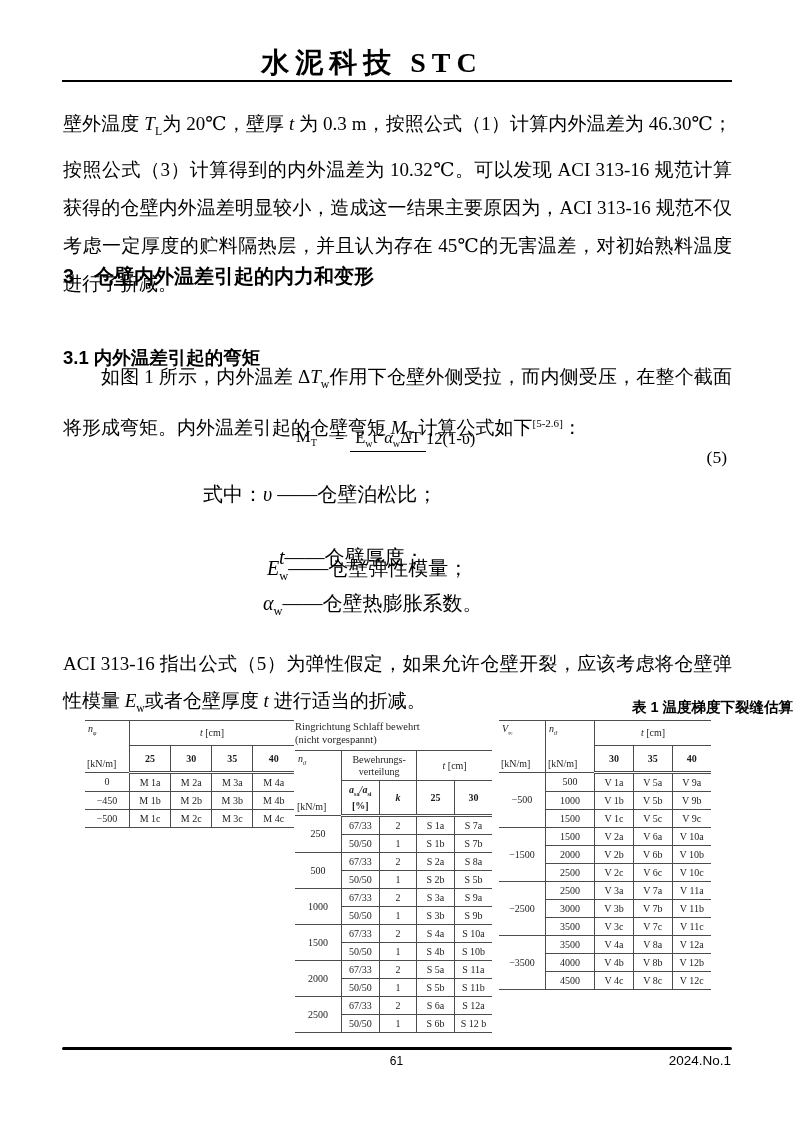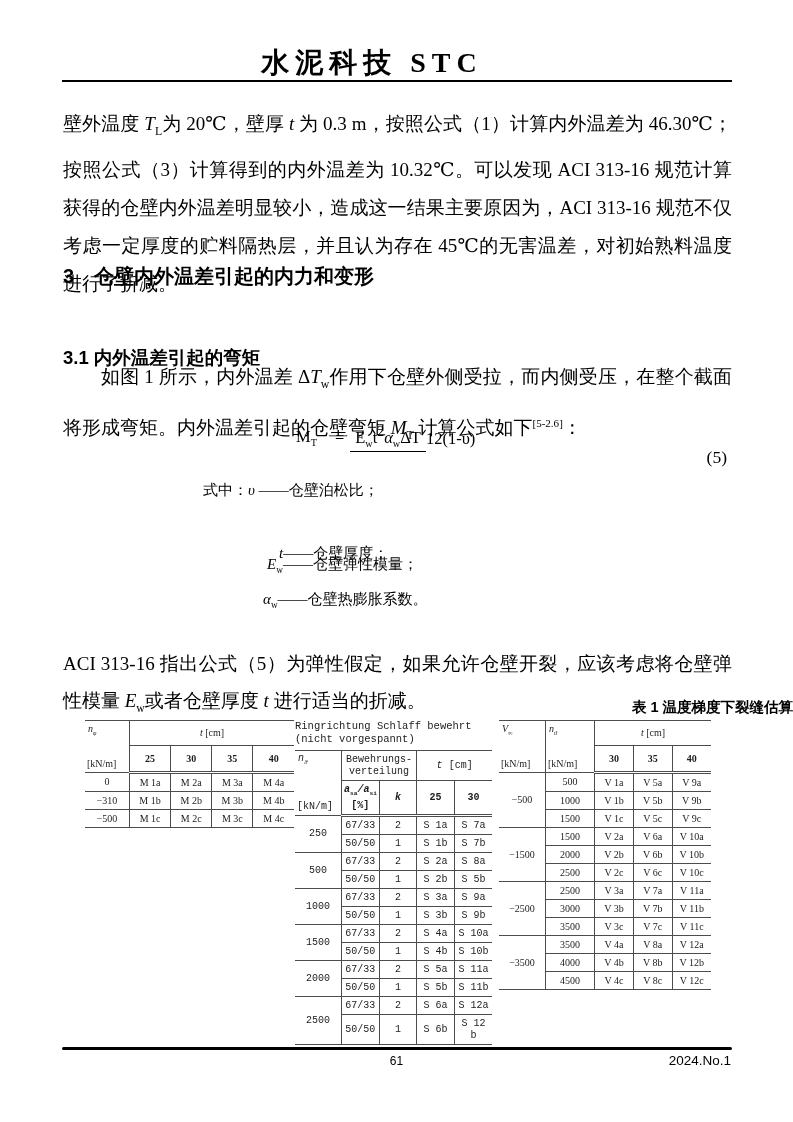--- a/index.html
+++ b/index.html
@@ -24,33 +24,33 @@
   .sec31{top:307px;font-size:18.5px;margin-top:38px;}
   
   .eq{top:424px;left:296px;font-size:16.5px;display:flex;align-items:center;}
   .eq .mt{margin-right:18px;}
   .eq .sign{margin-right:6px;}
   .frac{display:inline-flex;flex-direction:row;align-items:center;}
   .frac .num{padding:0 5px 2px;border-bottom:1.4px solid #000;}
   .frac .den{padding-top:2px;}
   .eq-number{top:447px;right:66px;font-size:17.5px;}
   
-  .defline{font-size:15px;white-space:nowrap;}
+  .defline{font-size:20px;white-space:nowrap;}
   .d1{top:481px;left:203px;}
   .d2{top:544px;left:279px;}
   .d3{top:555px;left:267px;}
   .d4{top:590px;left:263px;}
   
   .tab-caption{top:698px;left:0;width:793px;text-align:right;
                font-family:"Liberation Sans","DejaVu Sans",sans-serif;font-weight:bold;font-size:14.5px;}
   
   .tables-wrap{top:720px;left:85px;width:630px;height:322px;}
   .subtable{position:absolute;top:0;color:#1c1c1c;}
   .t-meridian{left:0;width:209px;}
-  .t-schlaff{left:210px;width:197px;font-family:Liberation Mono, monospace;}
+  .t-schlaff{left:210px;width:197px;}
   .t-vor{left:414px;width:212px;}
   .sub-title{height:30px;font-size:10.5px;line-height:13px;text-align:left;}
   .t-meridian .sub-title,.t-vor .sub-title{padding-top:8px;height:22px;}
   table.stable{border-collapse:collapse;width:100%;font-size:10px;table-layout:fixed;}
   table.stable th,table.stable td{border:1px solid #4c4c4c;padding:2.5px 2px;text-align:center;
        font-weight:normal;line-height:12px;}
   table.stable tr > :first-child{border-left:none;}
   table.stable tr > :last-child{border-right:none;}
   .t-meridian td{padding:5px 2px;}
   th.corner{position:relative;text-align:left;vertical-align:top;height:46px;}
@@ -121,21 +121,21 @@
       </thead>
       <tbody>
           <tr>
             <td class="rnum">0</td>
             <td>M 1a</td>
             <td>M 2a</td>
             <td>M 3a</td>
             <td>M 4a</td>
           </tr>
           <tr>
-            <td class="rnum">−310</td>
+            <td class="rnum">−450</td>
             <td>M 1b</td>
             <td>M 2b</td>
             <td>M 3b</td>
             <td>M 4b</td>
           </tr>
           <tr>
             <td class="rnum">−500</td>
             <td>M 1c</td>
             <td>M 2c</td>
             <td>M 3c</td>

